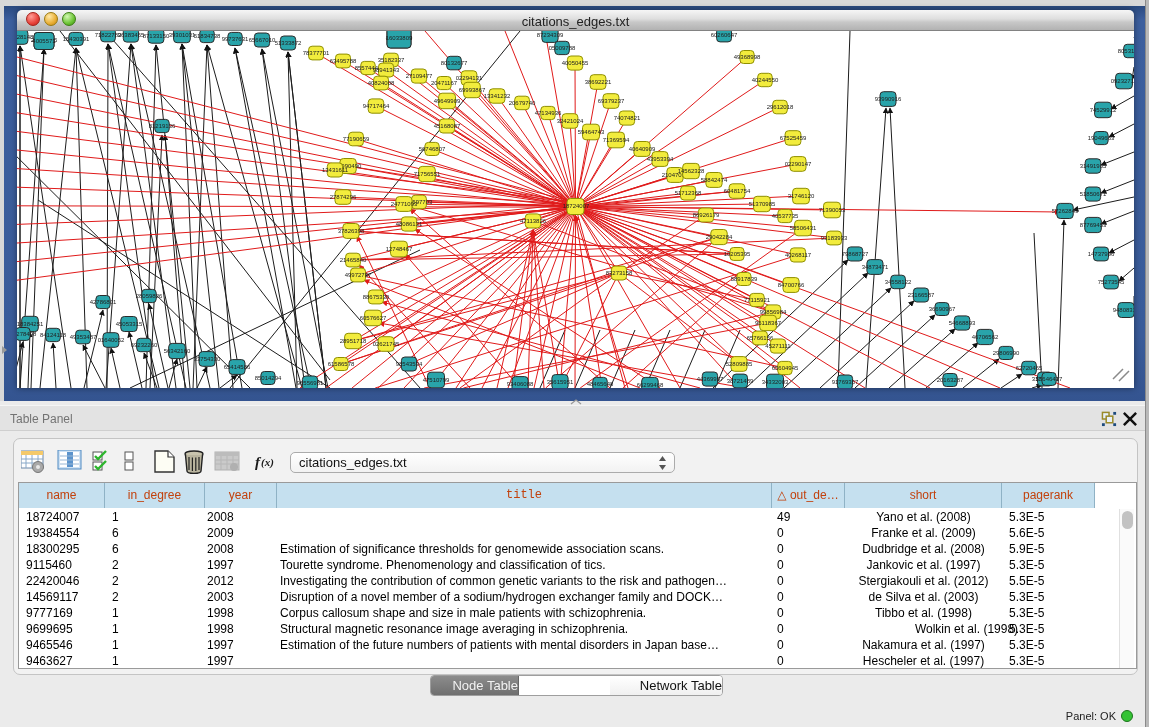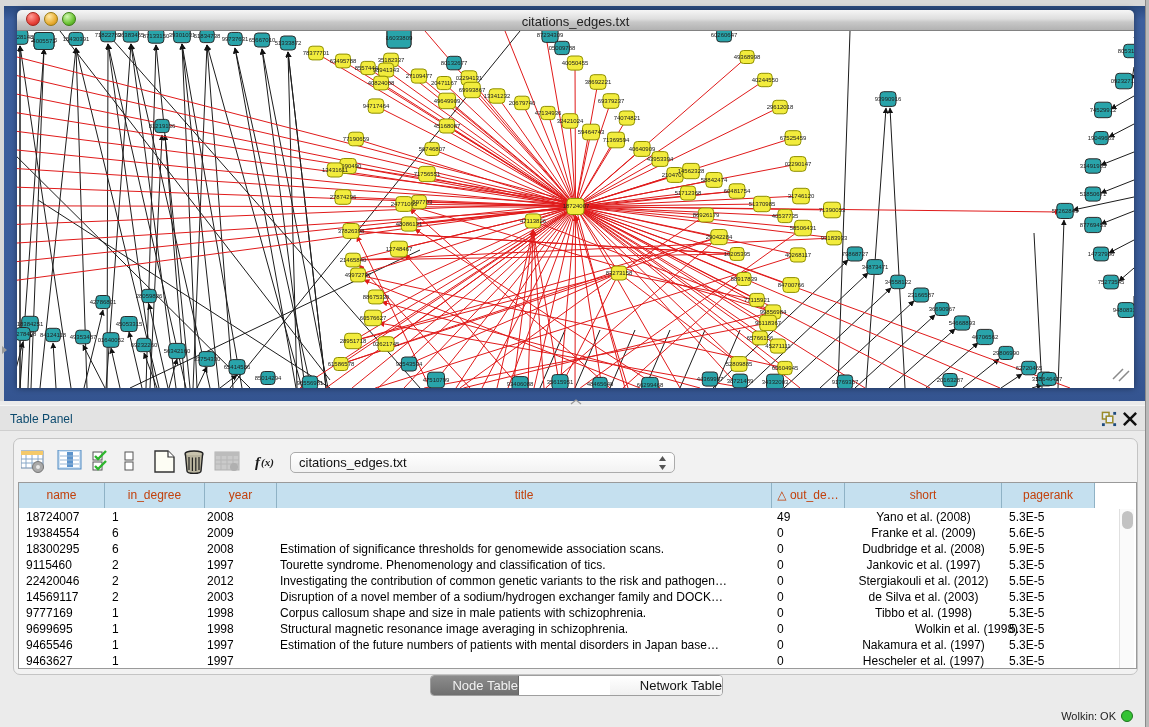--- a/index.html
+++ b/index.html
@@ -3,21 +3,21 @@
 * {margin:0;padding:0;box-sizing:border-box;}
 html,body {width:1149px;height:727px;overflow:hidden;font-family:"Liberation Sans",sans-serif;}
 body {background:#d8d8d8;position:relative;}
 .bluframe {position:absolute;left:4px;top:6px;width:1141px;height:395px;background:linear-gradient(180deg,#2a4a80 0,#3c5f9e 14px,#3a5c9a 330px,#345490 100%);}
 .win {position:absolute;left:17px;top:10px;width:1117px;height:378px;border-radius:5px 5px 0 0;box-shadow:0 0 6px rgba(0,0,0,.45);}
 .titlebar {position:absolute;left:0;top:0;width:100%;height:21px;border-radius:5px 5px 0 0;background:linear-gradient(180deg,#f6f6f6 0%,#dedede 45%,#c8c8c8 60%,#b2b2b2 100%);border-bottom:1px solid #828282;}
 .tl {position:absolute;top:12px;width:14px;height:14px;border-radius:50%;}
 .canvas {position:absolute;left:17px;top:31px;width:1117px;height:357px;background:#fff;overflow:hidden;}
 .tablepanel {position:absolute;left:0;top:401px;width:1149px;height:326px;background:#ebebeb;}
 .tpbar {position:absolute;left:0;top:4px;width:1145px;height:26px;background:#e3e3e3;border-top:1px solid #f5f5f5;border-bottom:1px solid #cfcfcf;}
-.tpbar .t {position:absolute;left:10px;top:6px;font-size:12px;color:#0c4a6e;}
+.tpbar .t {position:absolute;left:10px;top:6px;font-size:12px;color:#737373;}
 .panelbox {position:absolute;left:13px;top:37px;width:1125px;height:237px;background:#f2f2f2;border:1px solid #c4c4c4;border-radius:7px;}
 .combo {position:absolute;left:276px;top:13px;width:385px;height:21px;background:linear-gradient(180deg,#ffffff,#f2f2f2);border:1px solid #ababab;border-radius:5px;font-size:13px;color:#111;line-height:19px;padding-left:8px;}
 .tbl {position:absolute;left:4px;top:43px;width:1119px;height:187px;background:#fff;border:1px solid #9a9a9a;overflow:hidden;}
 .thead {position:absolute;left:0;top:0;width:1076px;height:25px;background:#c5e0ef;}
 .hcell {position:absolute;top:0;height:25px;border-right:1px solid #8fb2c5;font-size:12px;color:#c2410c;text-align:center;line-height:25px;}
 .trow {position:absolute;left:0;width:1117px;height:16px;font-size:12px;color:#000;}
 .trow span {position:absolute;top:0;white-space:nowrap;line-height:16px;}
 .vsb {position:absolute;right:2px;top:26px;width:15px;height:160px;background:#fafafa;border-left:1px solid #e0e0e0;}
 .vsb .thumb {position:absolute;left:2px;top:2px;width:11px;height:18px;background:#c2c2c2;border-radius:6px;}
 .tabs {position:absolute;left:430px;top:274px;height:21px;border:1px solid #9e9e9e;border-radius:4px;overflow:hidden;display:flex;background:#fff;}
@@ -639,21 +639,21 @@
       <svg style="position:absolute;right:7px;top:3px" width="9" height="14" viewBox="0 0 9 14">
         <path d="M4.5,0 L8,5 L1,5 Z" fill="#555"></path>
           <path d="M4.5,14 L8,9 L1,9 Z" fill="#555"></path>
       </svg>
     </div>
     <div class="tbl">
       <div class="thead">
           <div class="hcell" style="left:0px;width:86px;">name</div>
 <div class="hcell" style="left:86px;width:100px;">in_degree</div>
 <div class="hcell" style="left:186px;width:72px;">year</div>
-<div class="hcell" style="left:258px;width:495px;">title</div>
+<div class="hcell" style="left:258px;width:495px;font-family:Liberation Mono, monospace;">title</div>
 <div class="hcell" style="left:753px;width:73px;">△ out_de…</div>
 <div class="hcell" style="left:826px;width:157px;">short</div>
 <div class="hcell" style="left:983px;width:93px;">pagerank</div>
         </div>
       <div class="trow" style="top:26px;">
           <span style="left:7px;">18724007</span>
           <span style="left:93px;">1</span>
           <span style="left:188px;">2008</span>
           <span style="left:758px;">49</span>
           <span style="left:826px;width:157px;text-align:center;">Yano et al. (2008)</span>
@@ -742,21 +742,21 @@
           <div class="thumb"></div>
         </div>
     </div>
   </div>
   <div class="tabs">
     <div class="sel" style="width:88px;">Node Table</div>
       <div style="width:91px;margin-top:44px;">Edge Table</div>
       <div style="width:112px;">Network Table</div>
   </div>
 </div>
-<div class="status">Wolkin: OK</div>
+<div class="status">Panel: OK</div>
 <div class="dot"></div>
 <div class="redge"></div>
 <svg style="position:absolute;left:0px;top:344px" width="8" height="12" viewBox="0 0 8 12">
     <path d="M2,2 L7,6 L2,10 Z" fill="#9a9a9a"></path>
   </svg>
 <svg style="position:absolute;left:569px;top:399px" width="14" height="7" viewBox="0 0 14 7">
     <path d="M2,5 L7,1 L12,5" stroke="#9a9a9a" fill="none" stroke-width="1.3"></path>
   </svg>
 
 </body></html>

